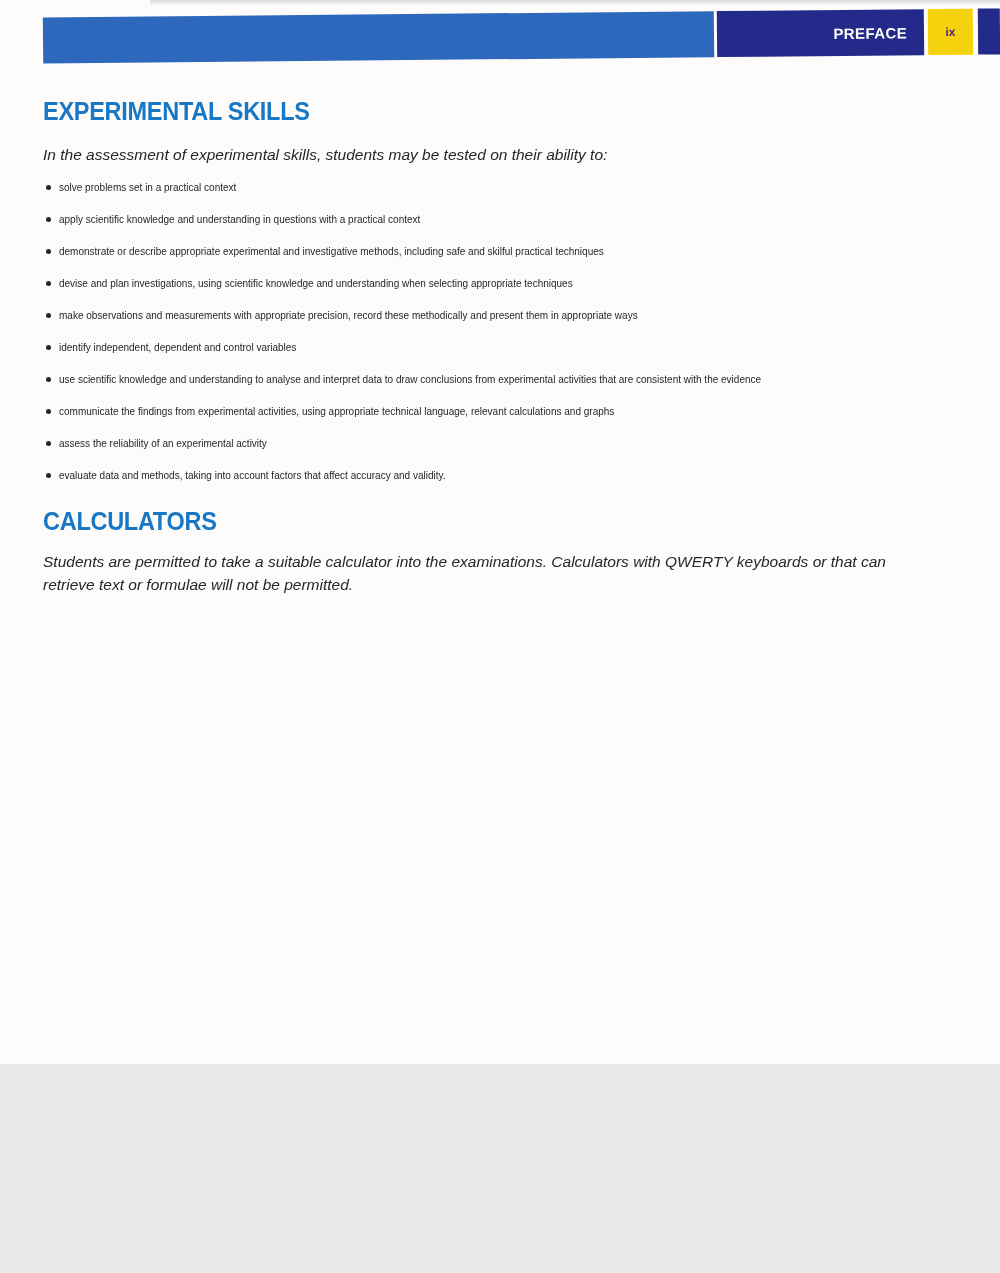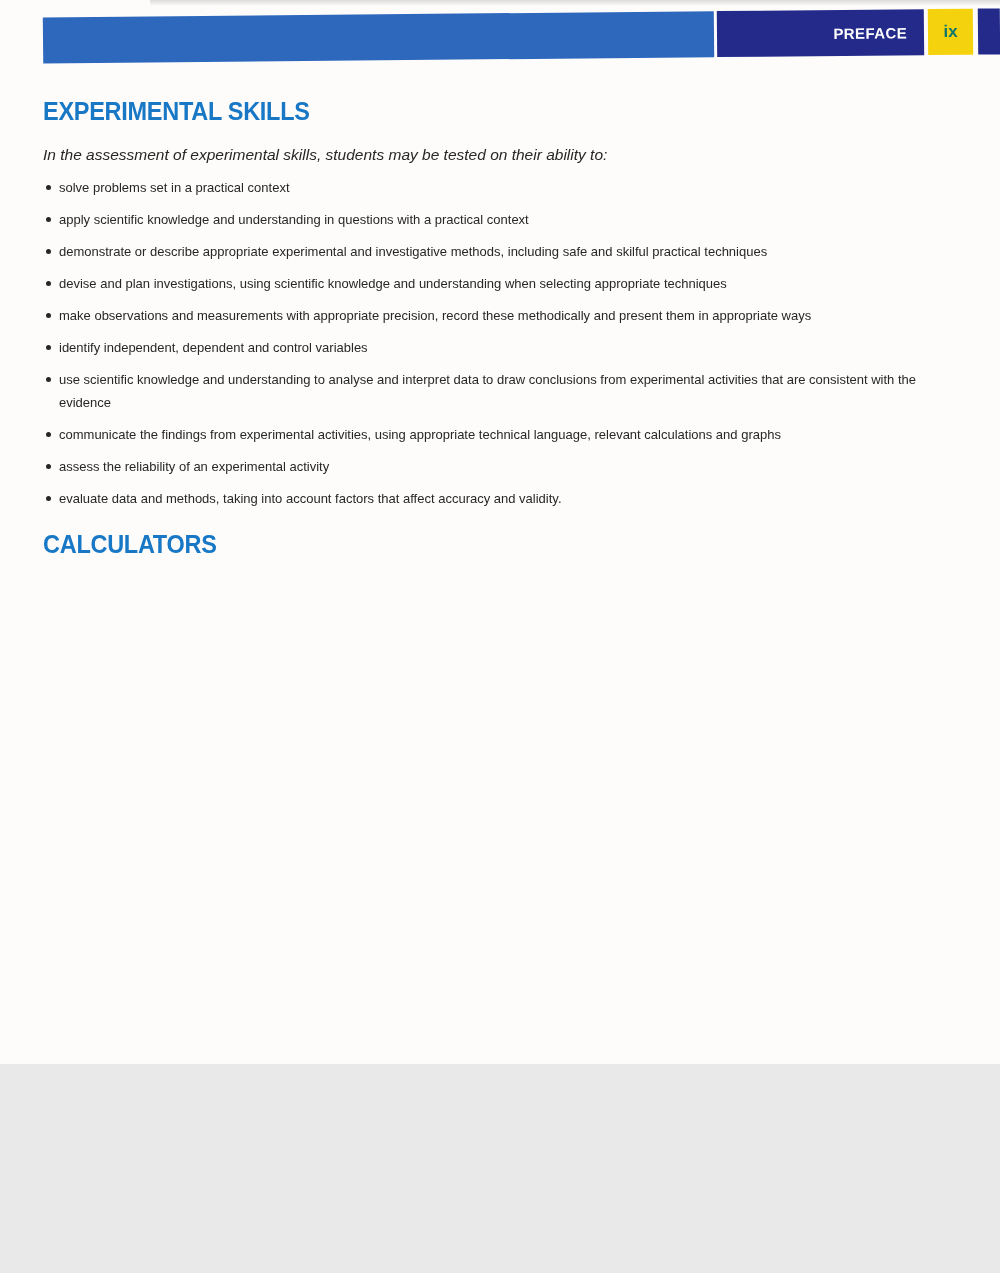--- a/index.html
+++ b/index.html
@@ -50,22 +50,22 @@
   }
   .band-pagebox {
     width: 45px;
     margin-left: 4px;
     display: flex;
     align-items: center;
     justify-content: center;
   }
   .band-pagenum {
     font-weight: 700;
-    font-size: 17px;
-    color: #0f766e;
+    font-size: 12px;
+    color: #4c1d95;
   }
   .band-navy-sliver { width: 22px; margin-left: 5px; }
   
   .content {
     position: absolute;
     left: 43px;
     top: 97px;
     width: 900px;
   }
   .section-heading {
@@ -82,21 +82,21 @@
     font-size: 15.5px;
     line-height: 23px;
     font-style: italic;
   }
   .intro { margin-bottom: 10px; }
   ul.bullets { list-style: none; }
   ul.bullets li {
     position: relative;
     padding-left: 16px;
     margin-bottom: 9px;
-    font-size: 13px;
+    font-size: 10px;
     line-height: 23px;
   }
   ul.bullets li::before {
     content: "";
     position: absolute;
     left: 3px;
     top: 9px;
     width: 5px;
     height: 5px;
     border-radius: 50%;
@@ -135,15 +135,16 @@
       <li>make observations and measurements with appropriate precision, record these methodically and present them in appropriate ways</li>
       <li>identify independent, dependent and control variables</li>
       <li>use scientific knowledge and understanding to analyse and interpret data to draw conclusions from experimental activities that are consistent with the evidence</li>
       <li>communicate the findings from experimental activities, using appropriate technical language, relevant calculations and graphs</li>
       <li>assess the reliability of an experimental activity</li>
       <li>evaluate data and methods, taking into account factors that affect accuracy and validity.</li>
     </ul>
 
     <h2 class="section-heading h-calculators" style="color: rgb(24, 120, 197);">CALCULATORS</h2>
 
+    <p class="body-text calc-body">Students are permitted to take a suitable calculator into the examinations. Calculators with QWERTY keyboards or that can retrieve text or formulae will not be permitted.</p>
 
   </div>
 </div>
 
 </body></html>

